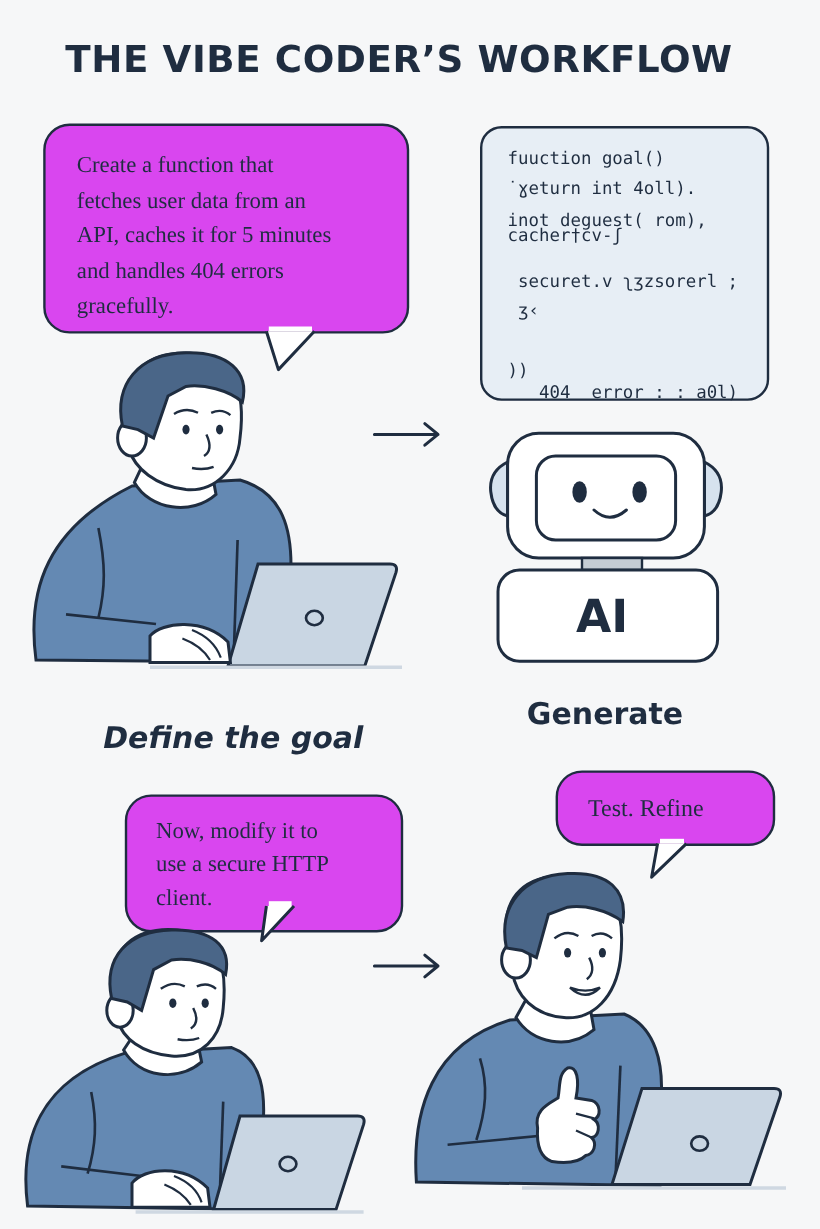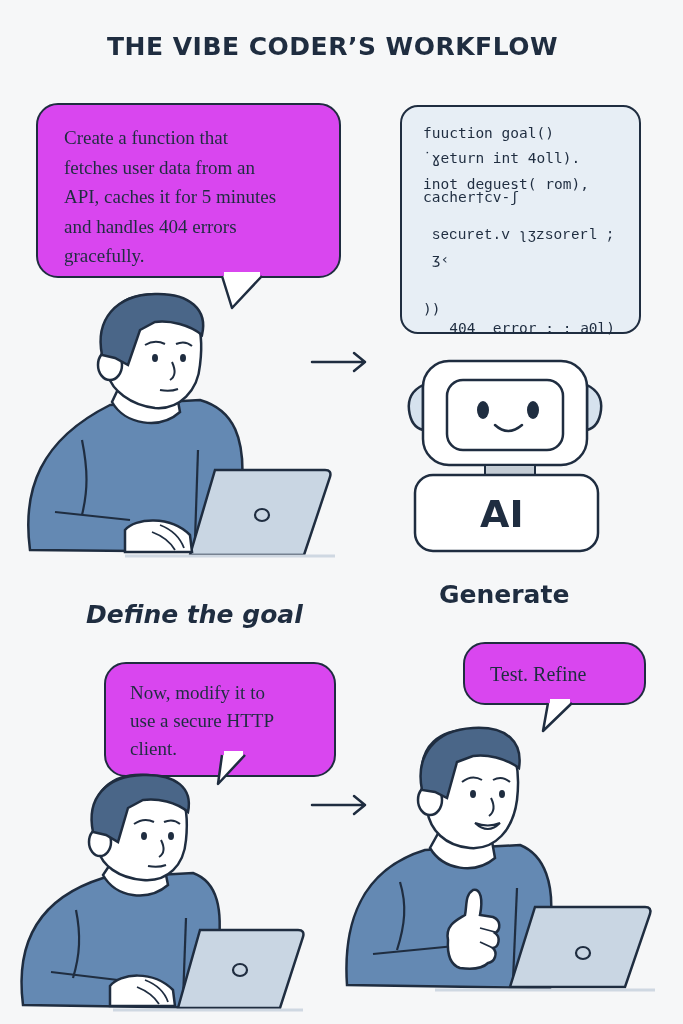--- a/index.html
+++ b/index.html
@@ -3,21 +3,21 @@
   <meta charset="utf-8">
   <style>
     html, body { margin: 0; padding: 0; }
     body {
       width: 683px; height: 1024px; background: #f6f7f8; position: relative; overflow: hidden;
       font-family: "Liberation Sans", "DejaVu Sans", sans-serif; color: #1e2a3a;
     }
     .abs { position: absolute; }
     .title {
       left: 0; top: 32px; width: 665px; text-align: center;
-      font-family: "DejaVu Sans", sans-serif; font-weight: bold; font-size: 25px;
+      font-family: "DejaVu Sans", sans-serif; font-weight: bold; font-size: 31px;
       color: #1f2d40; letter-spacing: 0.5px;
     }
     .bubble {
       background: #d946ef; border: 2.5px solid #1f2d40; border-radius: 22px; box-sizing: border-box;
       color: #1f2d40; font-family: Liberation Serif, serif;
     }
     .bubble-text { white-space: pre-line; }
     .code-panel {
       background: #e7eef5; border: 2.5px solid #1f2d40; border-radius: 18px; box-sizing: border-box;
       font-family: "DejaVu Sans Mono", monospace; font-size: 14.5px; color: #1f2d40;
@@ -84,21 +84,21 @@
 
 <svg style="left:310px; top:350px;" width="60" height="24">
   <path d="M2 12 L 55 12 M 44 3 L 55 12 L 44 21" fill="none" stroke="#1f2d40" stroke-width="2.5" stroke-linecap="round" stroke-linejoin="round"></path>
 </svg>
 
 <div class="abs code-panel" style="left:400px; top:105px; width:241px; height:229px;">
   <div class="code-line" style="left:21px; top:18px;">fuuction goal()</div>
   <div class="code-line" style="left:21px; top:43px;">˙ɣeturn int 4oll).</div>
   <div class="code-line" style="left:21px; top:69px;">inot deguest( rom),</div>
   <div class="code-line" style="left:21px; top:82px;">cacher†cv-ʃ</div>
-  <div class="code-line" style="left:21px; top:120px;font-family:Liberation Mono, monospace;"> securet.v ʅʒzsorerl ;</div>
+  <div class="code-line" style="left:21px; top:120px;"> securet.v ʅʒzsorerl ;</div>
   <div class="code-line" style="left:21px; top:144px;"> ʒ‹</div>
   <div class="code-line" style="left:21px; top:169px;margin-top:44px;">   404  error : : a0l)</div>
   <div class="code-line" style="left:21px; top:194px;">))</div>
 </div>
 
 <svg style="left:405px; top:355px;" width="200" height="200">
 
   <path d="M18 30 Q 2 38 4 55 Q 6 72 18 75 Z" fill="#d6e2ee" stroke="#1f2d40" stroke-width="2.5"></path>
   <path d="M182 30 Q 198 38 196 55 Q 194 72 182 75 Z" fill="#d6e2ee" stroke="#1f2d40" stroke-width="2.5"></path>
 

